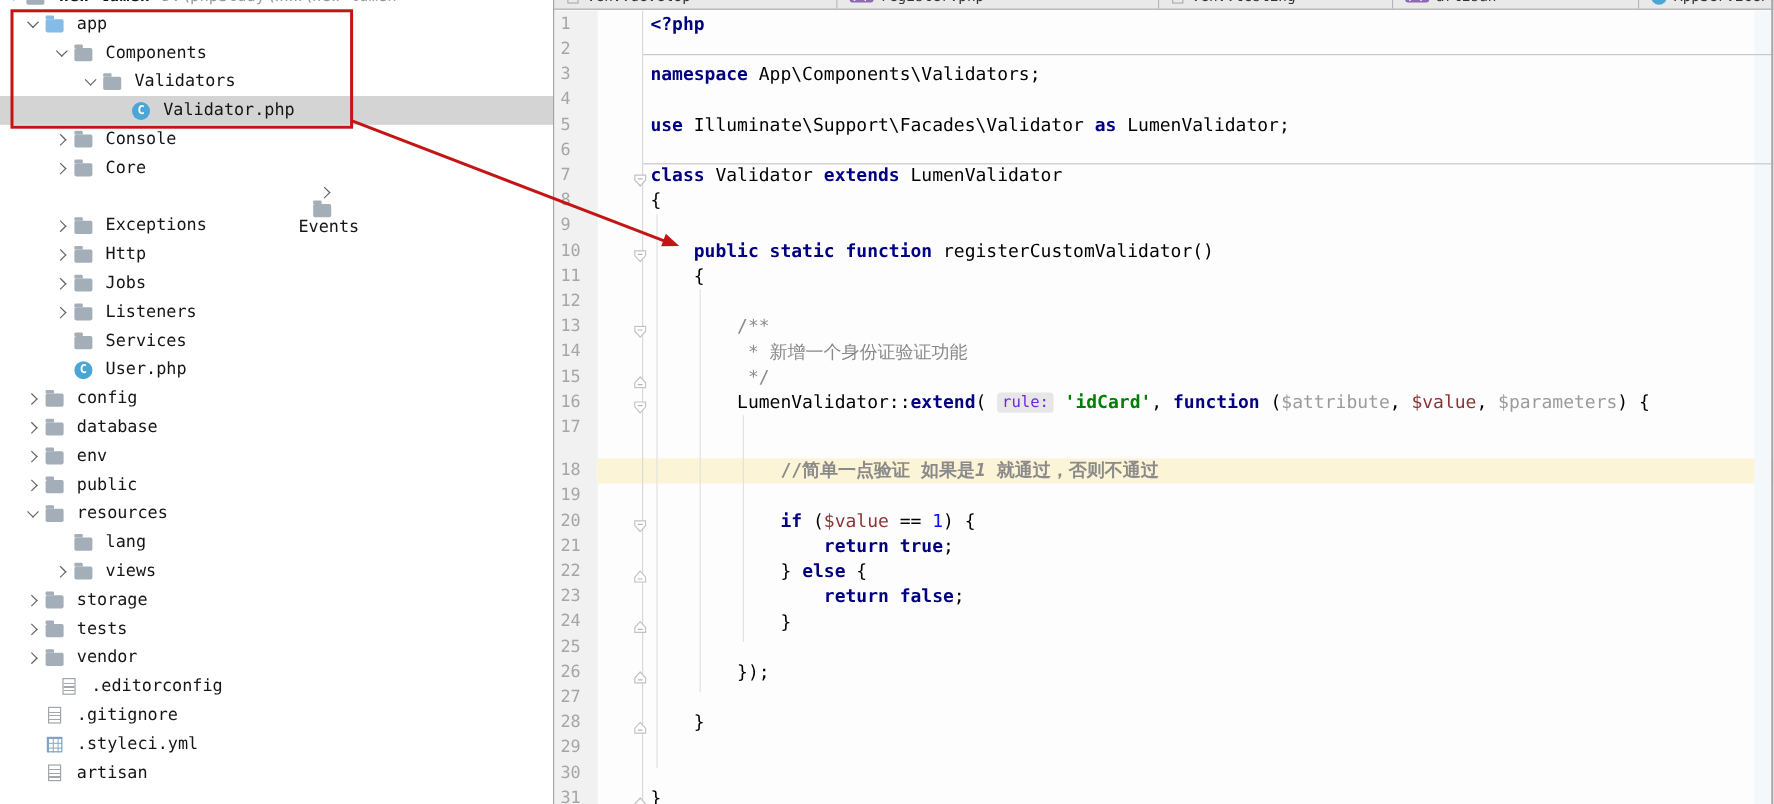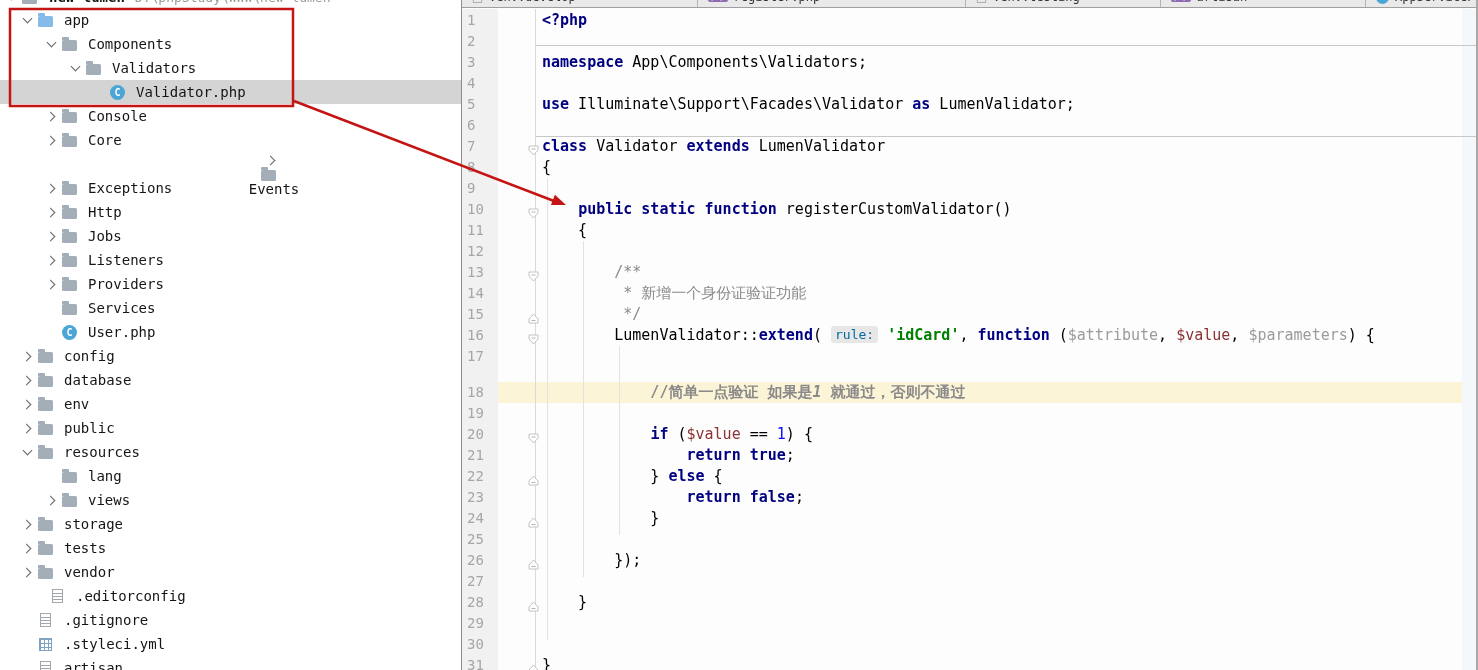--- a/index.html
+++ b/index.html
@@ -56,21 +56,21 @@
   .crow.hl .fcell,.crow.hl .codecell{background:var(--hl);font-weight:bold;}
   .crow.hl{box-shadow:inset 0 0 0 0 transparent;margin-top:15px;}
   .marker{position:absolute;left:30px;top:5px;z-index:6;}
   .p-k{color:var(--kw);font-weight:bold;}
   .p-c{color:var(--cmt);}
   .p-ci{color:var(--cmt);font-style:italic;}
   .p-s{color:var(--str);font-weight:bold;}
   .p-v{color:var(--vr);}
   .p-g{color:var(--pg);}
   .p-n{color:var(--num);}
-  .p-h{display:inline-block;background:#e7e7e7;color:#0369a1;border-radius:3px;font-size:13px;line-height:17px;height:17px;padding:0 4px;vertical-align:1px;}
+  .p-h{display:inline-block;background:#e7e7e7;color:#6d28d9;border-radius:3px;font-size:13px;line-height:17px;height:17px;padding:0 4px;vertical-align:1px;}
   .vline{position:absolute;left:73px;top:0;bottom:0;width:1px;background:#d9d9d9;z-index:5;}
   .iguide{position:absolute;width:1px;background:#e2e2e2;z-index:1;}
   .sep{position:absolute;left:74px;right:0;height:1px;background:#c8c8c8;z-index:4;}
   #strip{position:absolute;top:9px;right:2px;width:14px;bottom:0;background:var(--strip);z-index:2;}
   #right-edge{position:absolute;right:0;top:0;bottom:0;width:2px;background:#a8a8a8;z-index:40;}
   .bulb{position:absolute;left:86px;top:2px;width:13px;height:17px;z-index:7;}
   .bulb .glass{width:12px;height:12px;border-radius:50%;background:radial-gradient(circle at 35% 30%,#ffd97e,#f2a233);}
   .bulb .base{width:6px;height:4px;background:#8d9499;margin:0 auto;border-radius:0 0 2px 2px;}
 
   
@@ -182,29 +182,20 @@
       <div class="trow" style="padding-left: 40px;">
         <span class="chevslot">
           <span class="chev right"></span>
         </span>
         <span class="icoslot">
           <span class="fold-ic"></span>
         </span>
         <span class="tlabel">Listeners</span>
       </div>
       <div class="trow" style="padding-left: 40px;">
-        <span class="chevslot">
-          <span class="chev right"></span>
-        </span>
-        <span class="icoslot">
-          <span class="fold-ic"></span>
-        </span>
-        <span class="tlabel">Providers</span>
-      </div>
-      <div class="trow" style="padding-left: 40px;">
         <span class="chevslot"></span>
         <span class="icoslot">
           <span class="fold-ic"></span>
         </span>
         <span class="tlabel">Services</span>
       </div>
       <div class="trow" style="padding-left: 40px;">
         <span class="chevslot"></span>
         <span class="icoslot">
           <span class="cls-ic">C</span>

